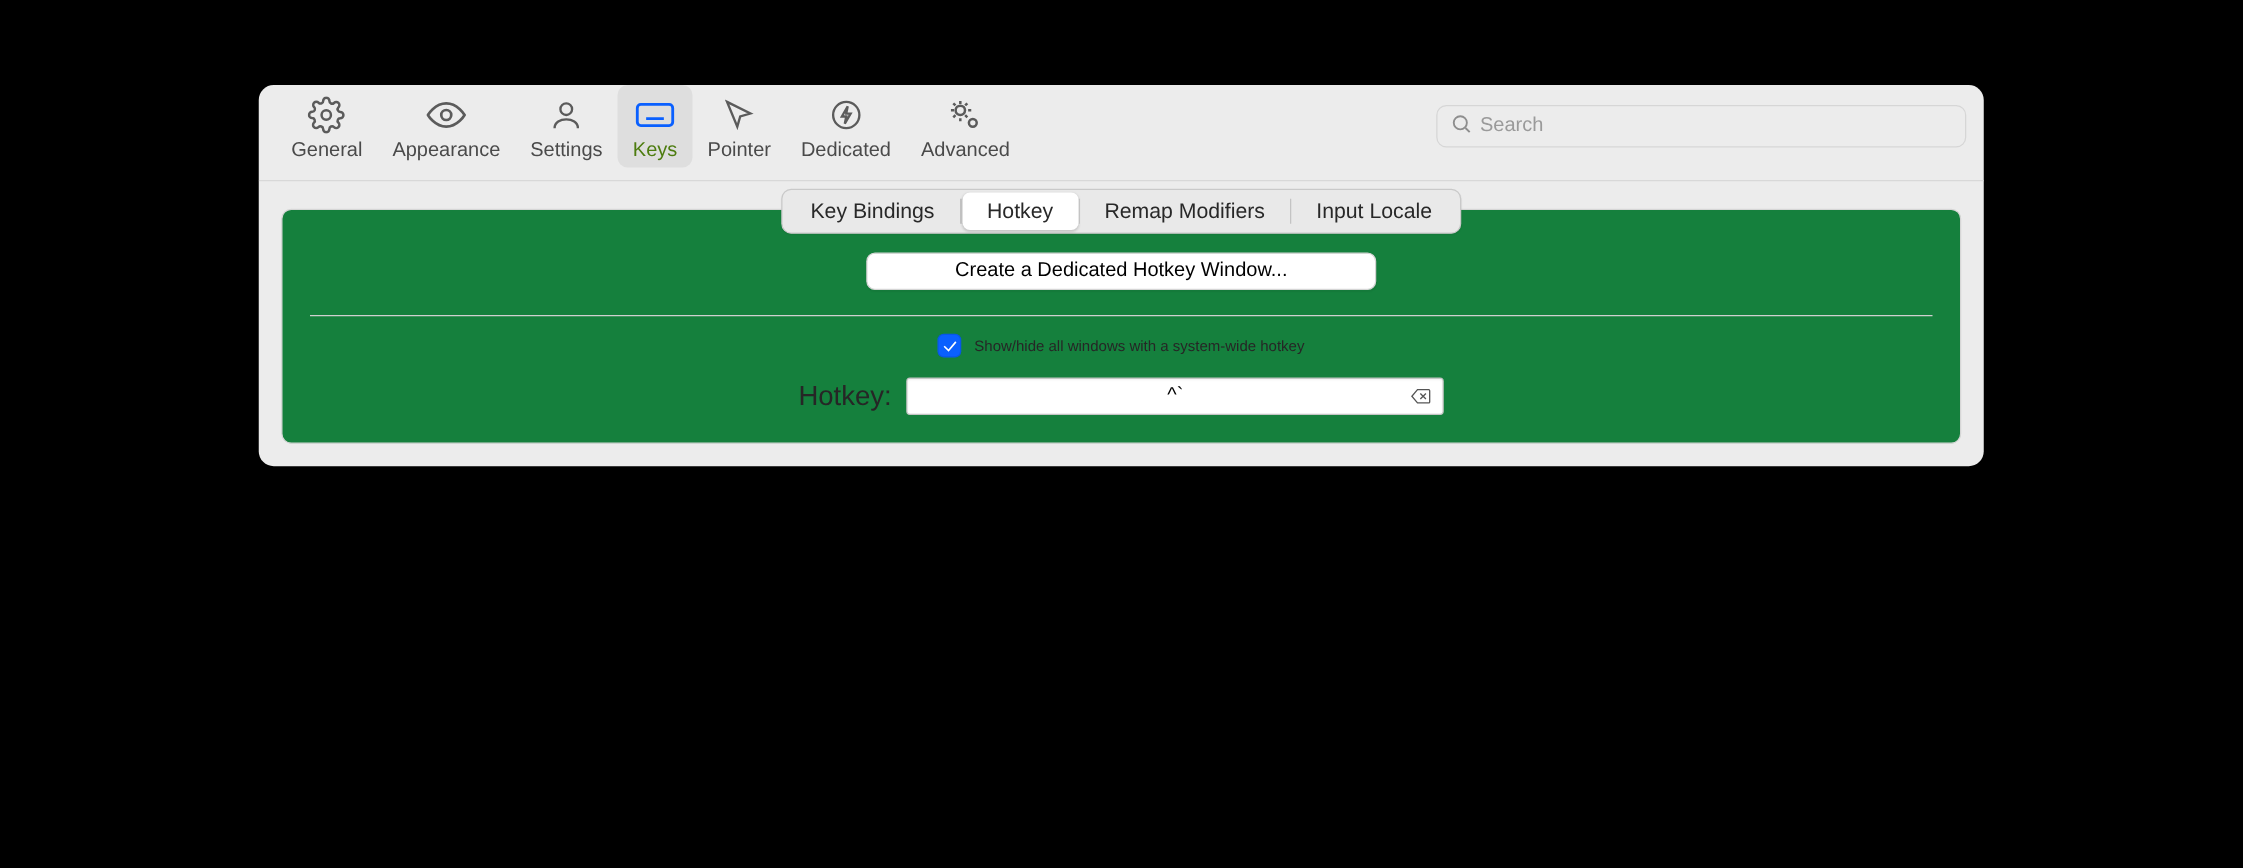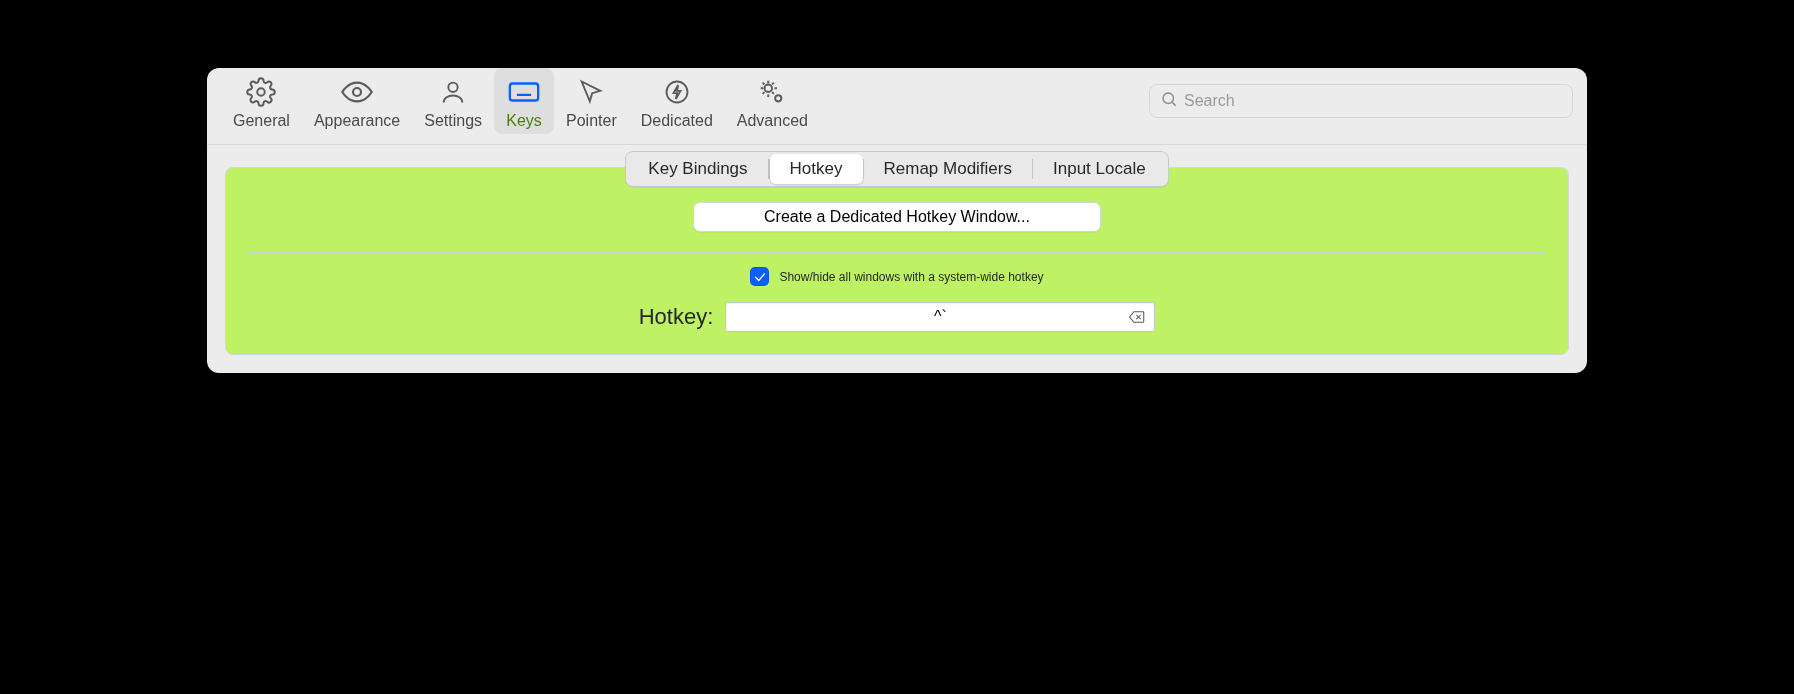--- a/index.html
+++ b/index.html
@@ -104,21 +104,21 @@
     height: 1px;
     background: #d8d8d8;
     margin: 0;
   }
 
   
   .content-wrap {
     padding: 22px 18px 18px 18px;
   }
   .panel {
-    background: #bef264;
+    background: #15803d;
     border: 1px solid #d6d6d6;
     border-radius: 8px;
     position: relative;
     padding-bottom: 22px;
   }
 
   
   .seg-wrap {
     display: flex;
     justify-content: center;

